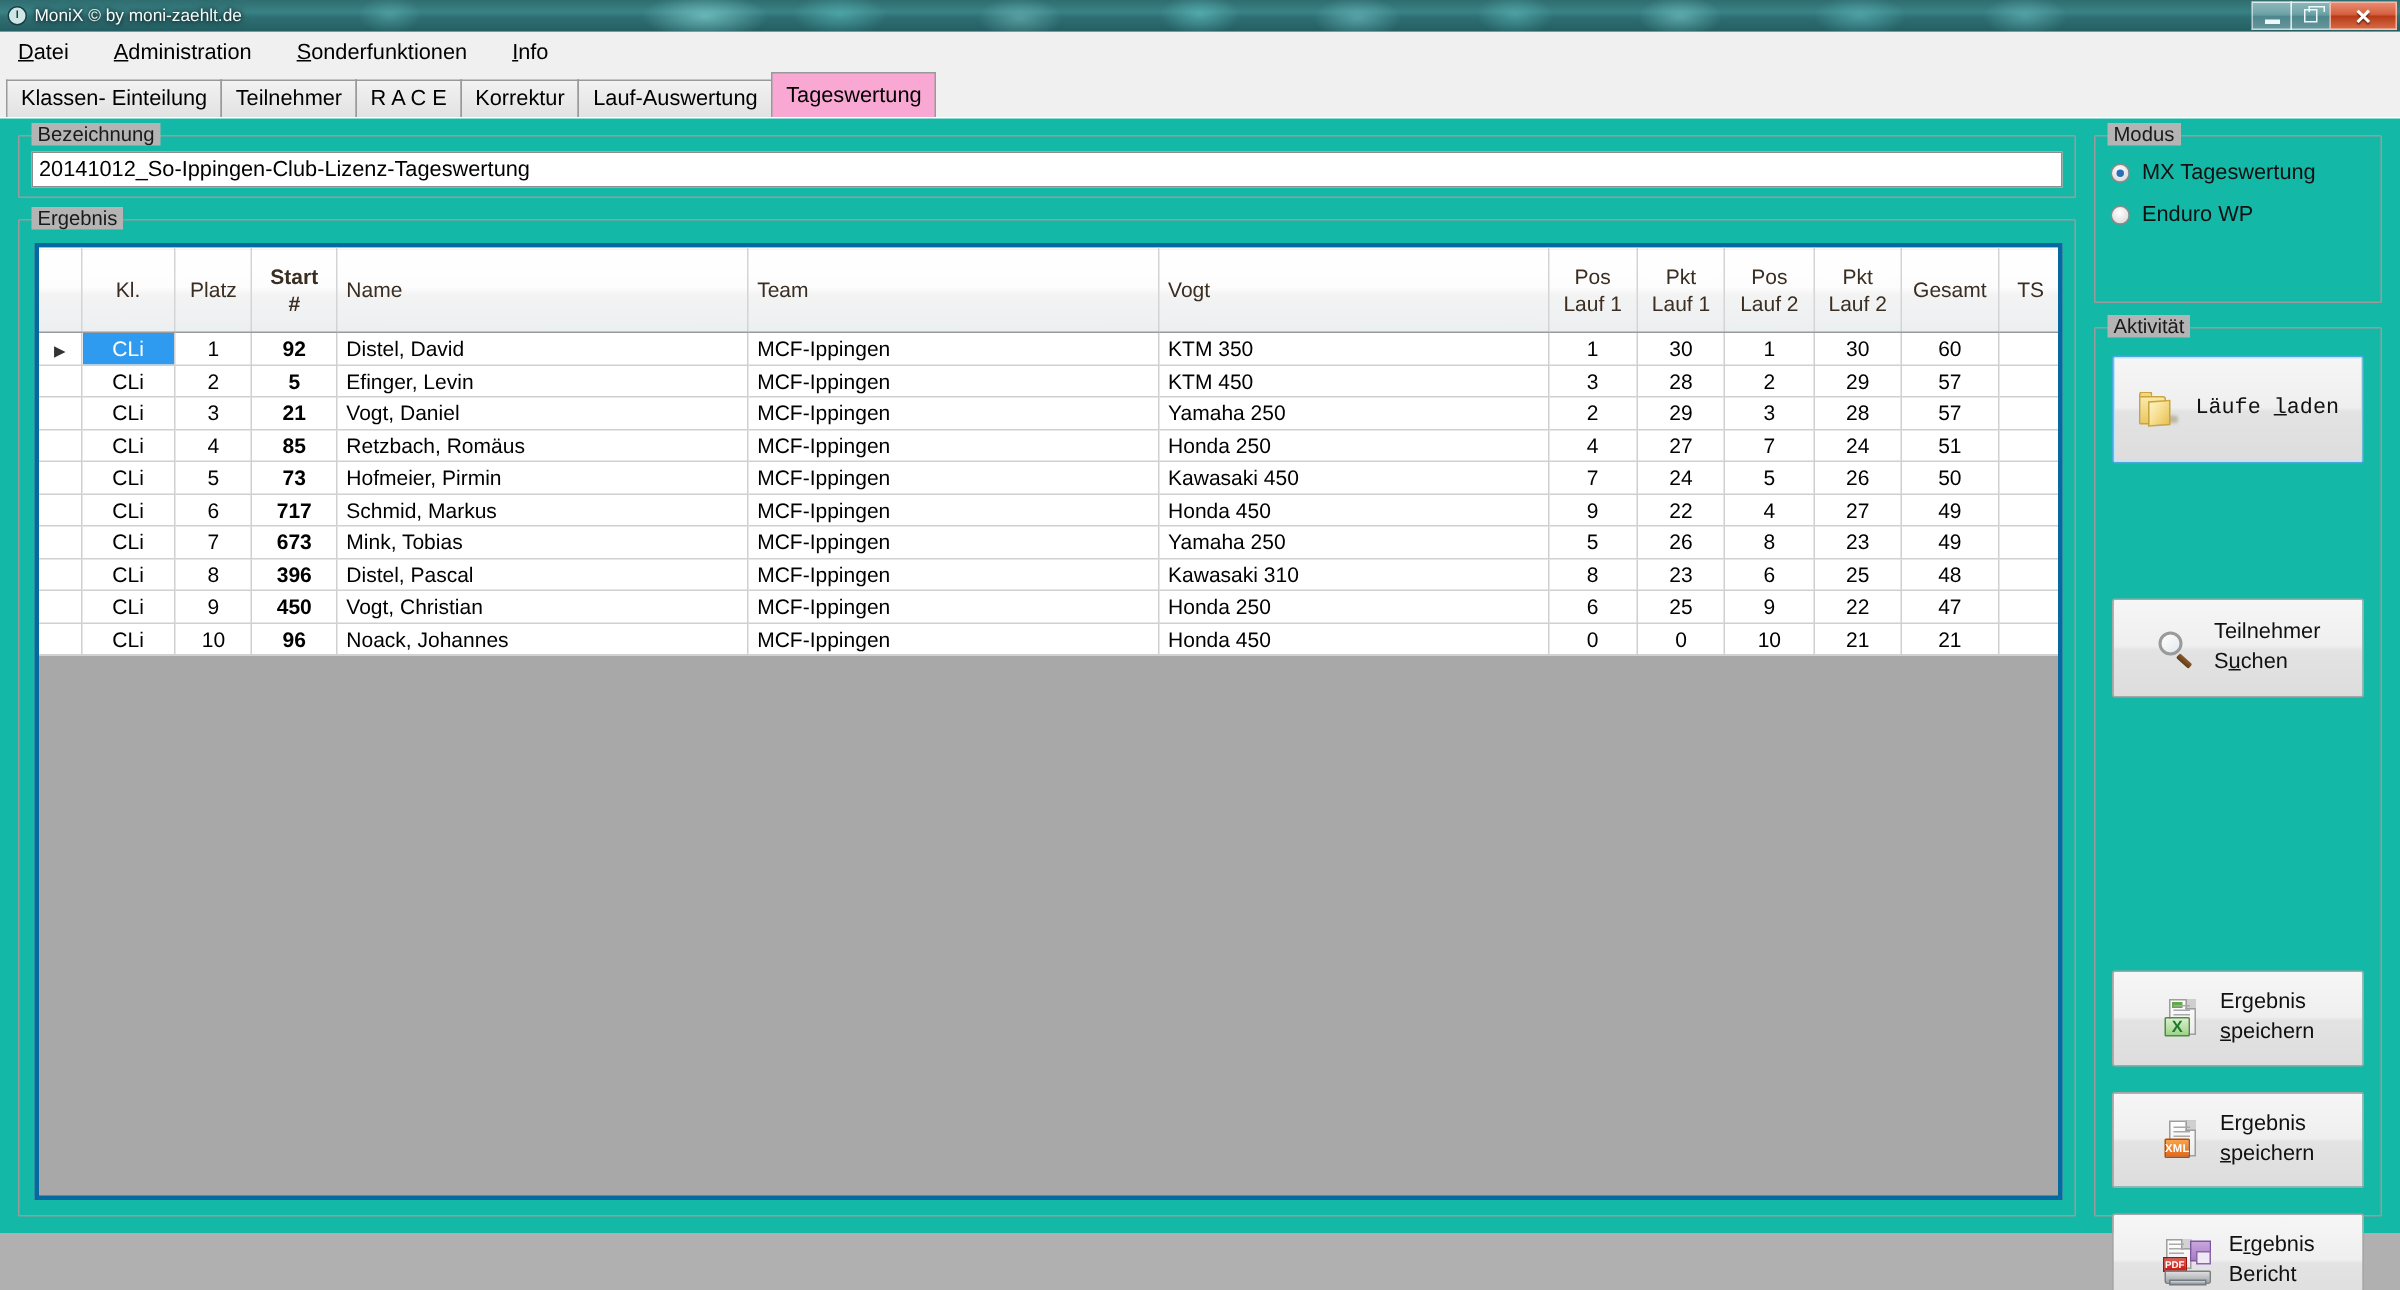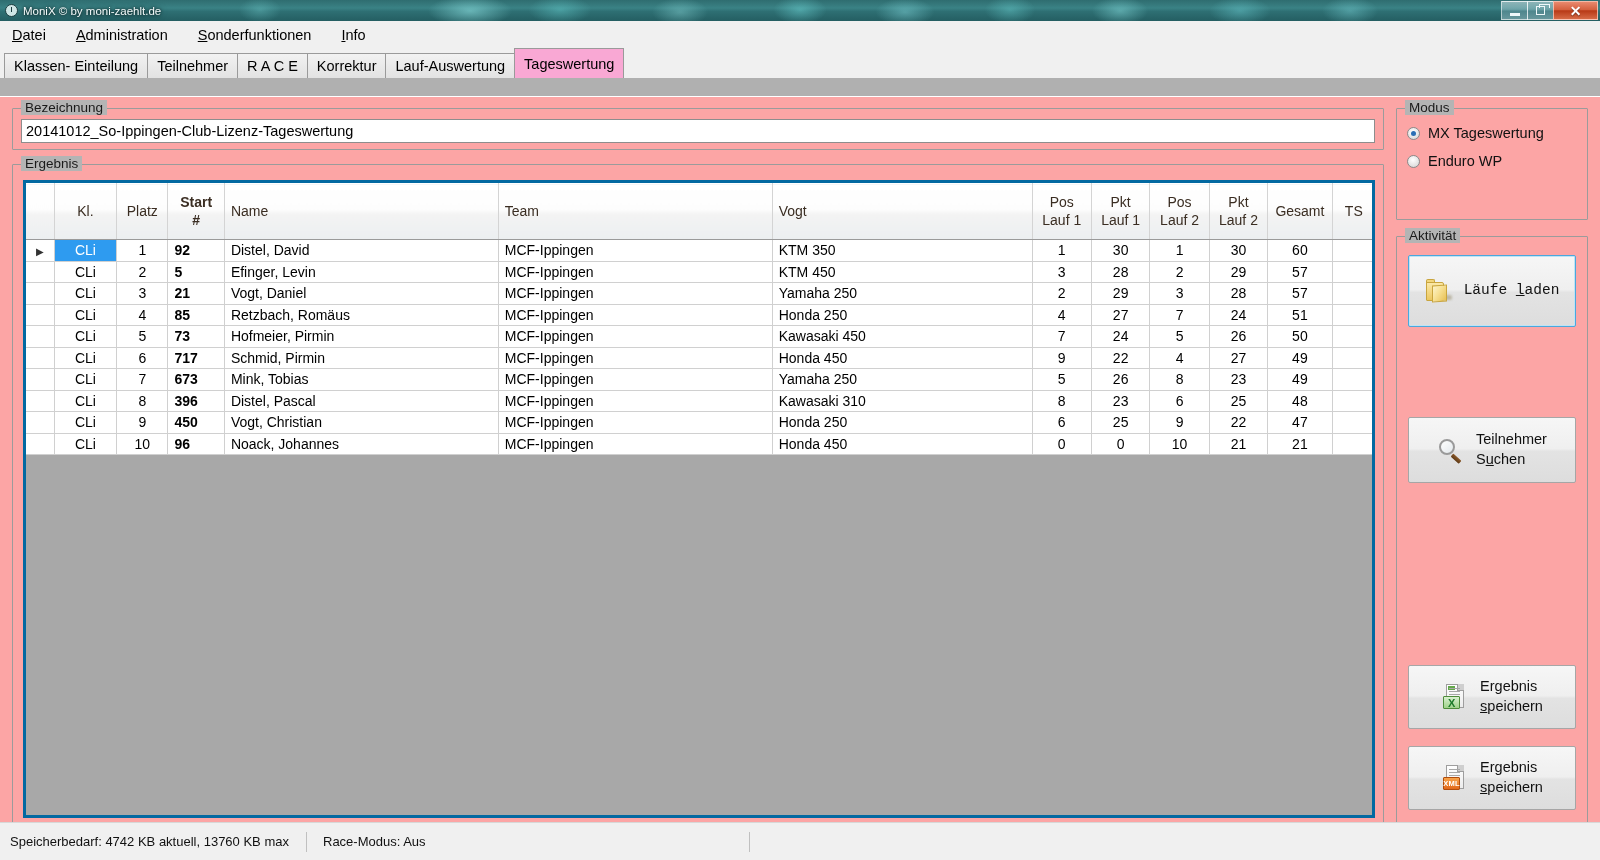--- a/index.html
+++ b/index.html
@@ -109,22 +109,22 @@
   }
   .tab.active {
     height: 30px;
     background: #f9a8d4;
     border-color: #9a9a9a;
     position: relative; z-index: 3;
   }
 
   
   #client {
-    position: absolute; left: 0; top: 96px; width: 1600px; height: 744px;
-    background: #fca5a5;
+    position: absolute; left: 0; top: 78px; width: 1600px; height: 744px;
+    background: #14b8a6;
     border-top: 1px solid #ffffff;
   }
 
   
   .group {
     position: absolute;
     border: 1px solid #9b9b9b;
     border-radius: 1px;
   }
   .group > .group-title {
@@ -170,21 +170,21 @@
   table.dg td {
     border-right: 1px solid #d0d0d0;
     border-bottom: 1px solid #d0d0d0;
     font-size: 14px; color: #000;
     height: 21.5px; padding: 0 6px;
     background: #fff;
     white-space: nowrap;
     overflow: hidden;
   }
   td.c { text-align: center; }
-  td.b { font-weight: bold; text-align: left; }
+  td.b { font-weight: bold; text-align: center; }
   td.gesamt { background: #aadde0; text-align: center; }
   td.rowhdr {
     background: linear-gradient(to bottom, #fdfdfd, #f2f4f6);
     border-right: 1px solid #b9b9b9;
     text-align: center; color: #333; font-size: 11px;
   }
   tr.sel td.kl {
     background: #2e9bf0; color: #ffffff;
   }
   .arrow { font-size: 10px; color: #333; line-height: 1; }
@@ -534,21 +534,21 @@
                 <td class="c">5</td>
                 <td class="c">26</td>
                 <td class="gesamt">50</td>
                 <td></td>
               </tr>
               <tr>
                 <td class="rowhdr"></td>
                 <td class="c kl">CLi</td>
                 <td class="c">6</td>
                 <td class="b">717</td>
-                <td>Schmid, Pirmin</td>
+                <td>Schmid, Markus</td>
                 <td>MCF-Ippingen</td>
                 <td>Honda 450</td>
                 <td class="c">9</td>
                 <td class="c">22</td>
                 <td class="c">4</td>
                 <td class="c">27</td>
                 <td class="gesamt">49</td>
                 <td></td>
               </tr>
               <tr>
@@ -705,20 +705,14 @@
             <span class="tray"></span>
         </span>
         <span class="btn-label">
           <span><span>E</span><u>r</u><span>gebnis</span></span><br>
           <span>Bericht</span>
         </span>
       </div>
     </div>
   </div>
 
-  <div id="statusbar">
-    <div class="sb-cell" style="width:300px">Speicherbedarf: 4742 KB aktuell, 13760 KB max</div>
-    <div class="sb-sep"></div>
-    <div class="sb-cell" style="width:430px">Race-Modus: Aus</div>
-    <div class="sb-sep"></div>
-  </div>
 
 </div>
 
 </body></html>

